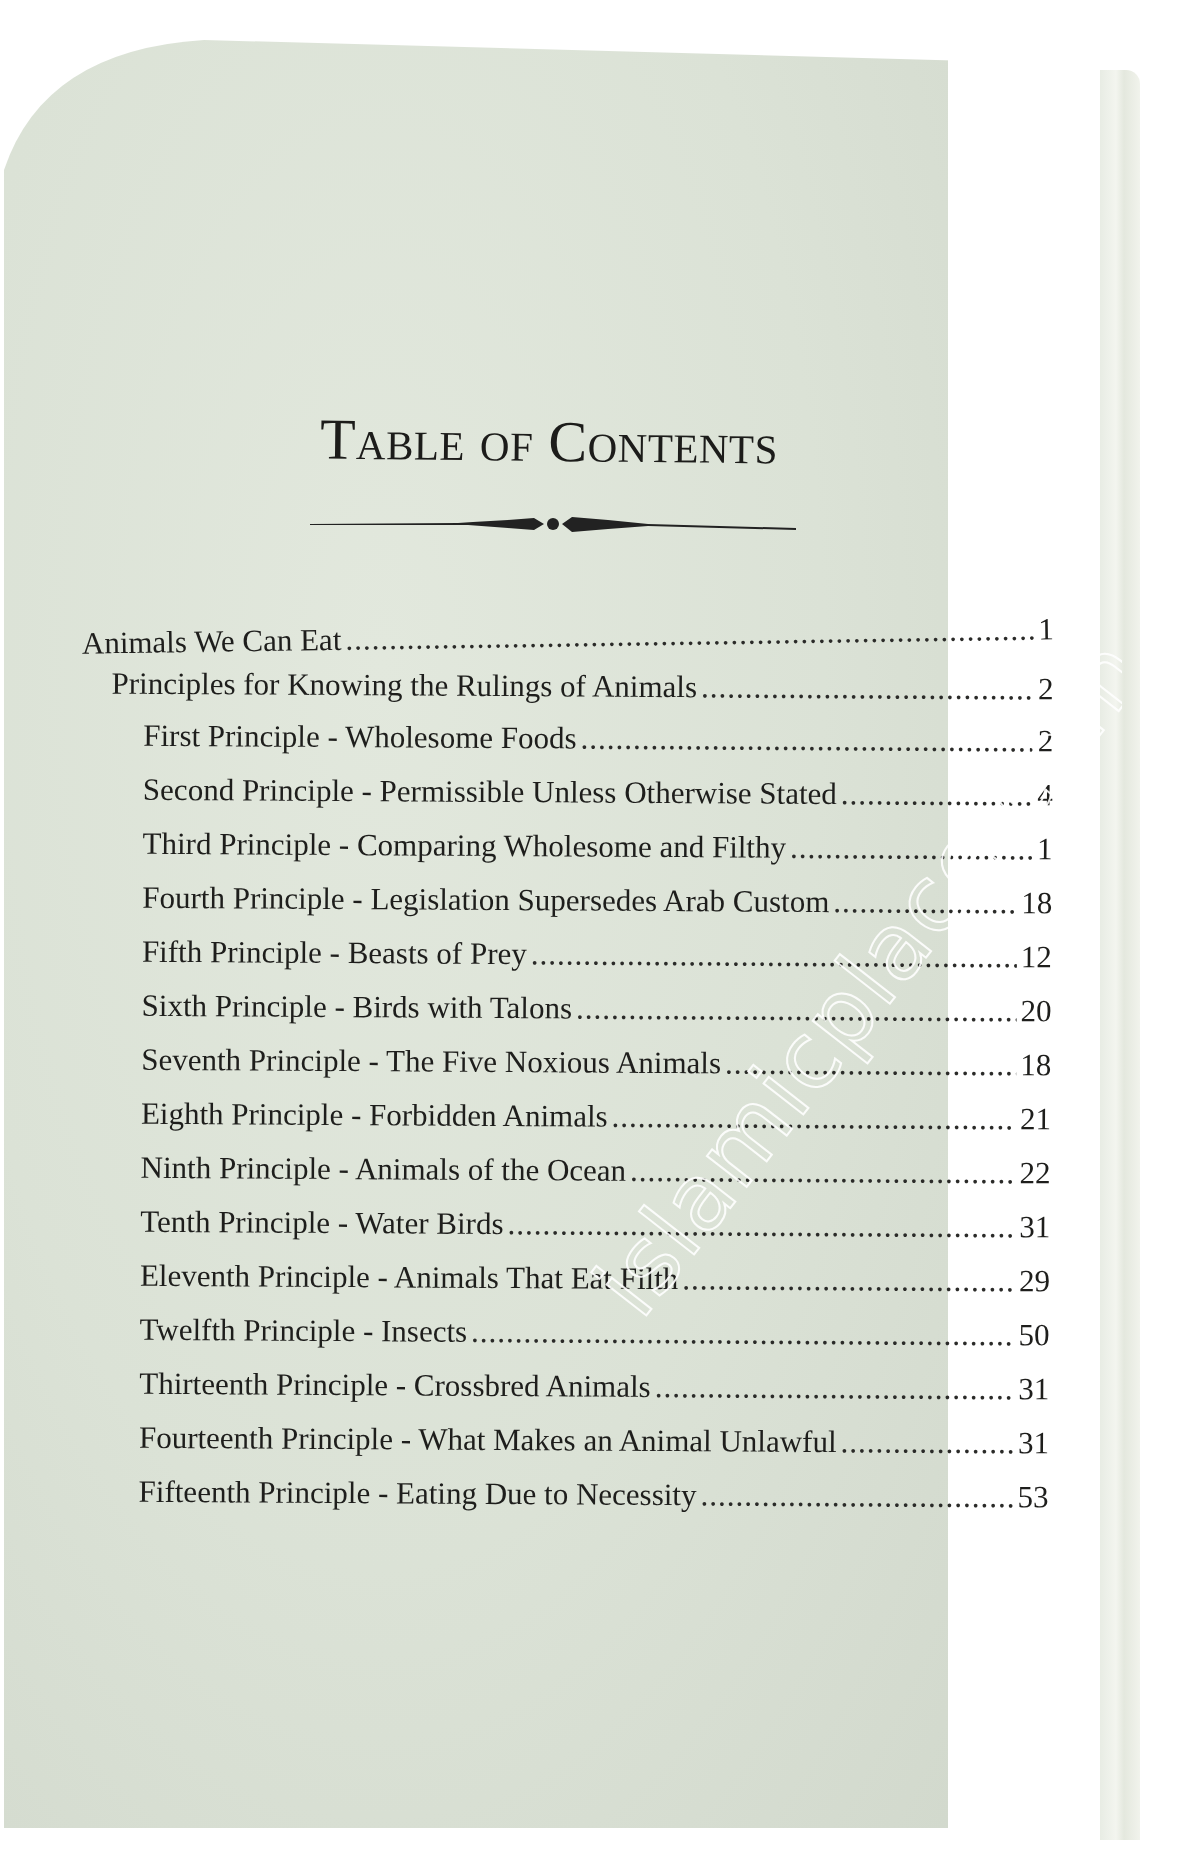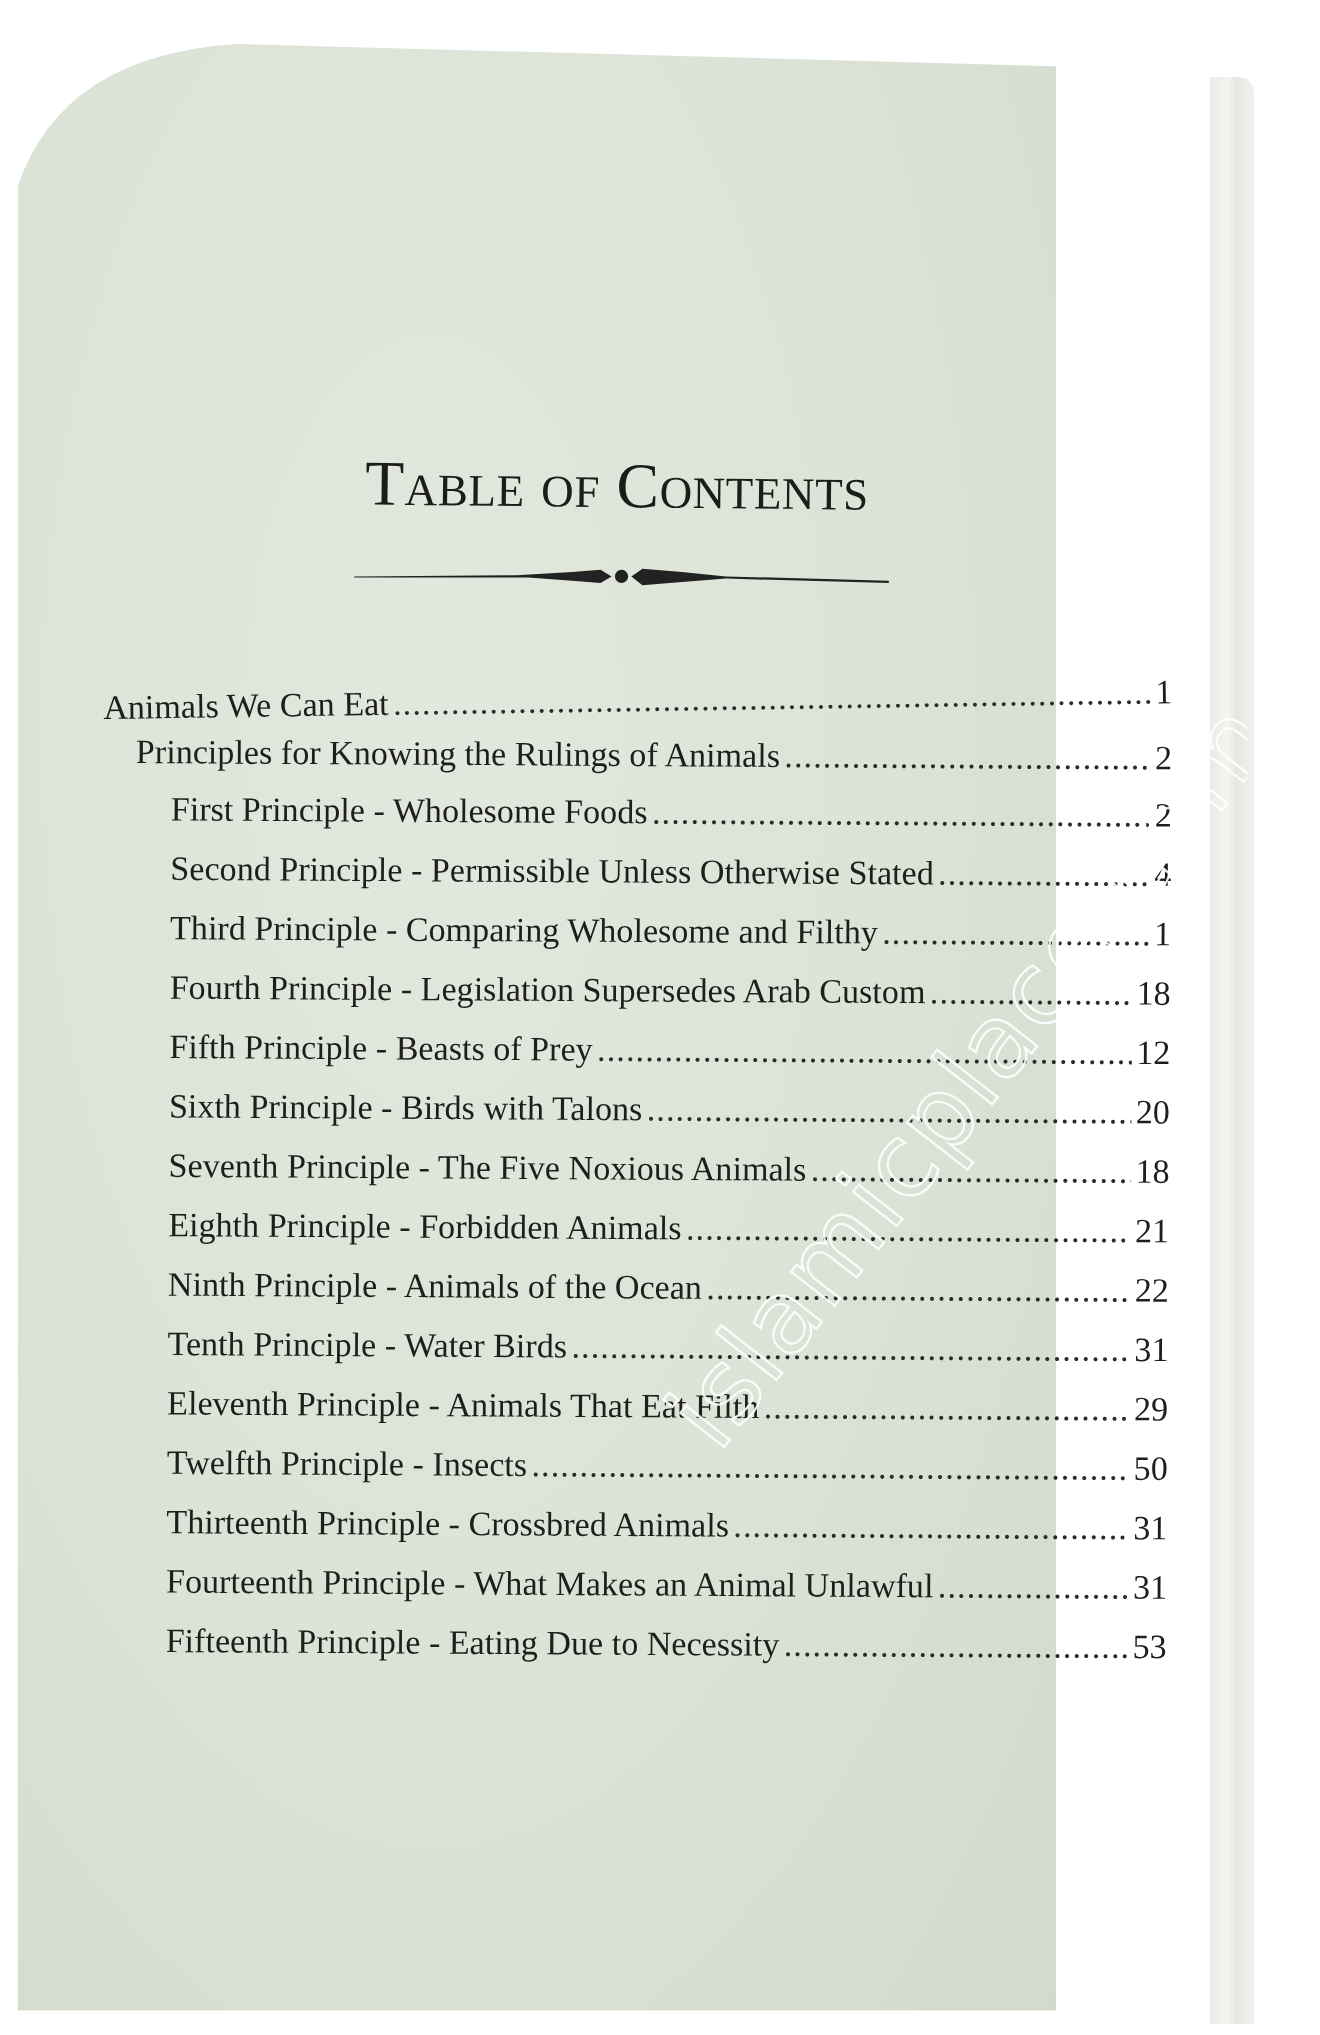--- a/index.html
+++ b/index.html
@@ -6,21 +6,21 @@
     body {
       width:1200px; height:1850px; background:#ffffff; position:relative; overflow:hidden;
       font-family: "Liberation Serif", "DejaVu Serif", serif;
     }
     .page-stack {
       position:absolute; left:1100px; top:70px; width:40px; height:1770px;
       background:linear-gradient(90deg,#e8ece4 0%,#f3f5ef 40%,#e4e8de 60%,#f1f3ec 100%);
       border-top-right-radius:14px;
     }
     .page {
-      position:absolute; left:16px; top:30px; width:944px; height:1798px;
+      position:absolute; left:4px; top:30px; width:944px; height:1798px;
       background: radial-gradient(ellipse at 40% 35%, #e2e8dd 0%, #dbe2d6 55%, #d2d9cd 100%);
       border-top-left-radius:120px 60px;
       clip-path: path('M0 140 Q40 20 200 10 L1118 35 L1118 1798 L0 1798 Z');
       text-decoration: underline;
     }
     .title {
       position:absolute; left:0; width:1090px; top:378px; text-align:center;
       font-size:58px; color:#1c1c1a; font-variant:small-caps; letter-spacing:0.5px;
       transform: rotate(0.6deg);
     }

